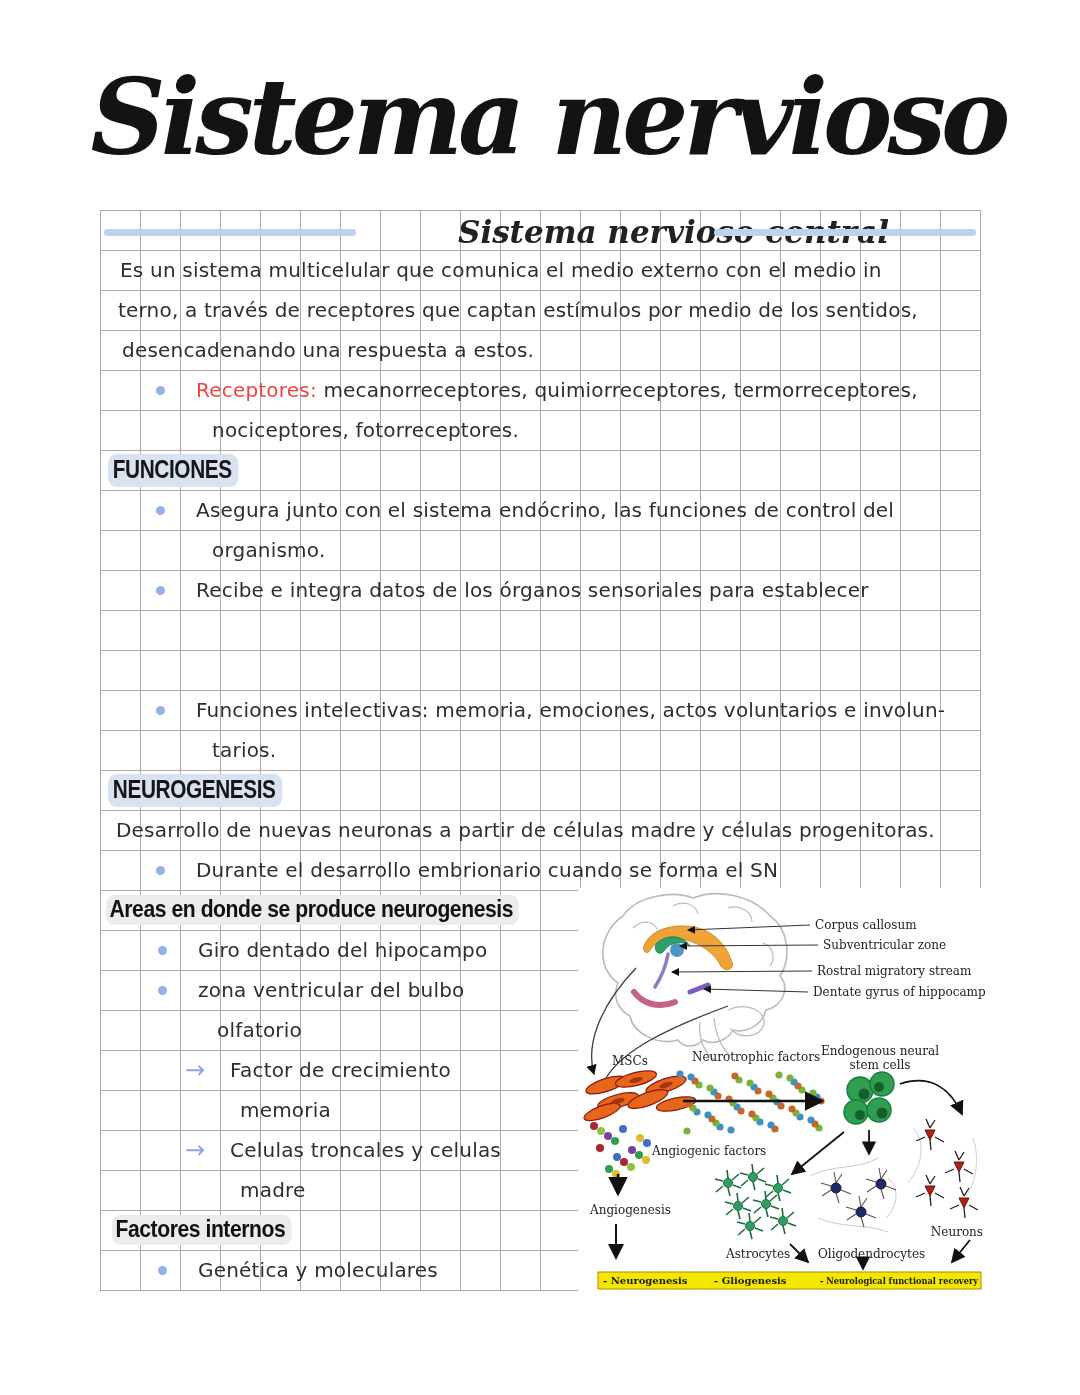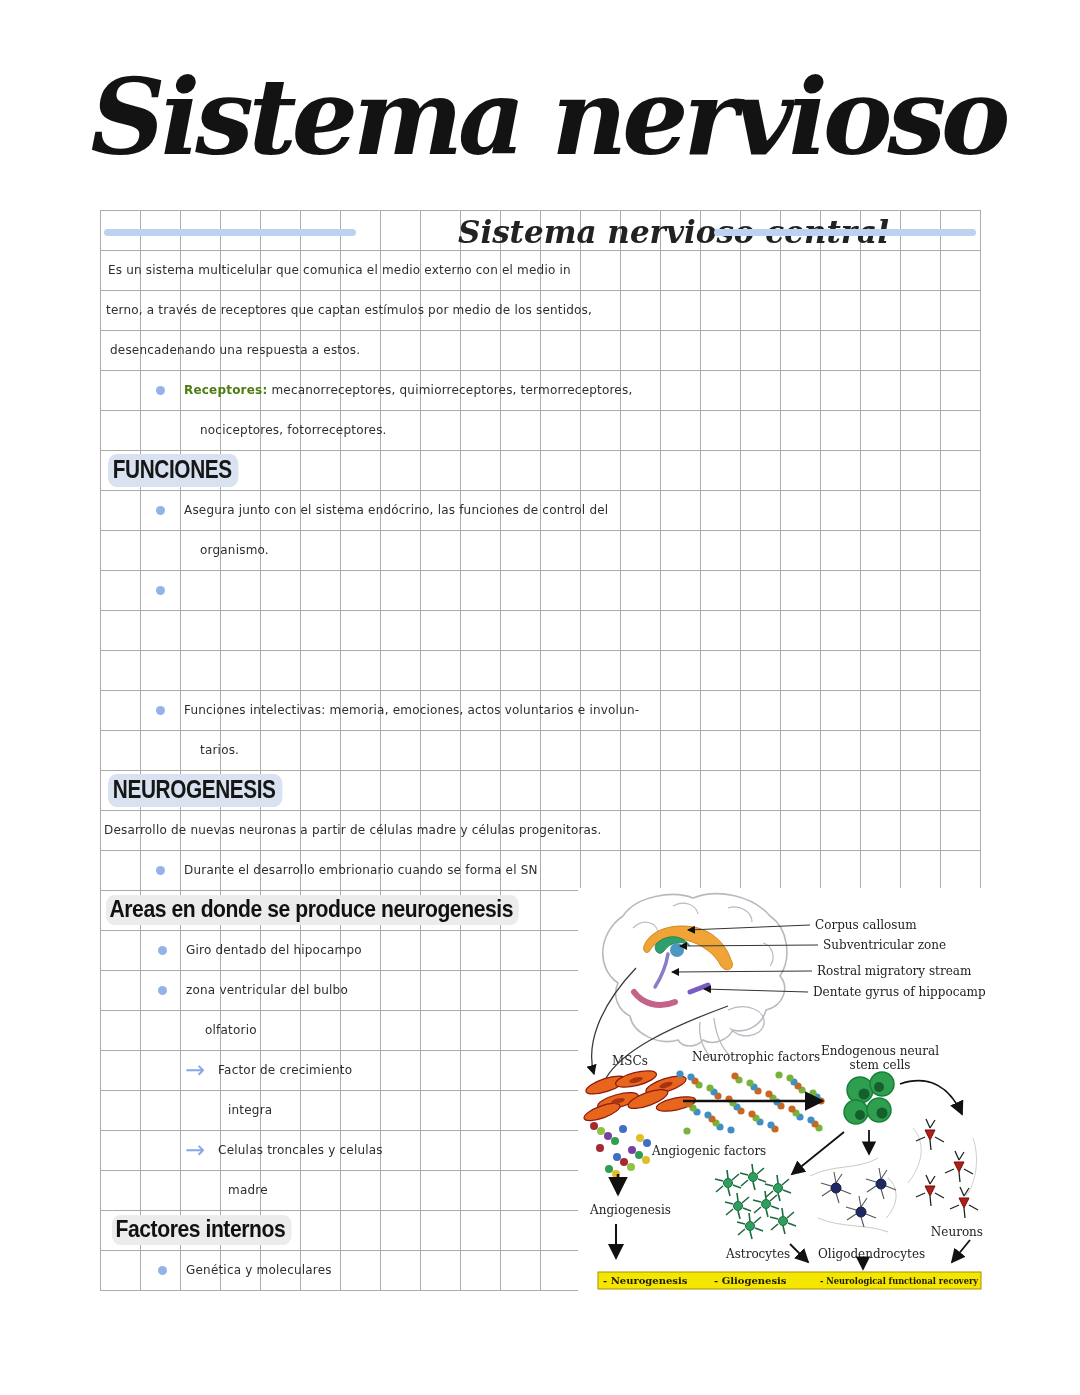--- a/index.html
+++ b/index.html
@@ -7,22 +7,22 @@
         font-family:"DejaVu Sans",sans-serif;}
   .title{position:absolute;top:48px;left:0;width:1080px;margin:8px;text-align:center;
          font-family:"DejaVu Serif",serif;font-style:italic;font-weight:900;
          font-size:104px;letter-spacing:-5px;color:#131313;}
   .grid{position:absolute;left:100px;top:210px;width:880px;height:1080px;
         background-image:
           repeating-linear-gradient(to right,#ababab 0,#ababab 1px,transparent 1px,transparent 40px),
           repeating-linear-gradient(to bottom,#ababab 0,#ababab 1px,transparent 1px,transparent 40px);
         border-right:1px solid #ababab;border-bottom:1px solid #ababab;}
   .line{position:absolute;height:40px;display:flex;align-items:center;white-space:nowrap;}
-  .hw{font-family:"DejaVu Sans",sans-serif;font-size:12px;color:#2e2e2e;letter-spacing:.2px;}
-  .hw b{font-weight:bold;color:#4d7c0f;}
+  .hw{font-family:"DejaVu Sans",sans-serif;font-size:20px;color:#2e2e2e;letter-spacing:.2px;margin-left:12px;}
+  .hw b{font-weight:normal;color:#ef4444;}
   .dot{flex:0 0 auto;width:9px;height:9px;border-radius:50%;background:#93b2e8;margin-right:19px;}
   .arr{flex:0 0 auto;color:#8aa8e4;font-size:24px;margin-right:13px;line-height:1;}
   .cap-head{font-family:"Liberation Sans",sans-serif;font-weight:bold;font-size:26px;color:#161616;
             background:#d9e2f0;border-radius:10px;padding:0 8px 2px 6px;
             transform:scaleX(.80);transform-origin:left center;letter-spacing:-.5px;}
   .print-head{font-family:"Liberation Sans",sans-serif;font-weight:bold;font-size:24px;color:#111;
               background:#ececec;border-radius:9px;padding:0 7px 2px 4px;
               transform:scaleX(.88);transform-origin:left center;letter-spacing:-.5px;}
   .subtitle{position:absolute;left:358px;top:0;height:44px;line-height:44px;
             font-family:"DejaVu Serif",serif;font-style:italic;font-weight:600;
@@ -72,20 +72,21 @@
   <div class="line" style="top:490px;left:156px">
     <span class="dot"></span>
     <span class="hw">Asegura junto con el sistema endócrino, las funciones de control del</span>
   </div>
   <div class="line" style="top:530px;left:200px">
       <span class="hw">organismo.</span>
     </div>
 
   <div class="line" style="top:570px;left:156px">
     <span class="dot"></span>
+    <span class="hw">Recibe e integra datos de los órganos sensoriales para establecer</span>
   </div>
 
 
   <div class="line" style="top:690px;left:156px">
     <span class="dot"></span>
     <span class="hw">Funciones intelectivas: memoria, emociones, actos voluntarios e involun-</span>
   </div>
   <div class="line" style="top:730px;left:200px">
       <span class="hw">tarios.</span>
     </div>
@@ -114,21 +115,21 @@
   </div>
   <div class="line" style="top:1010px;left:205px">
       <span class="hw">olfatorio</span>
     </div>
 
   <div class="line" style="top:1050px;left:185px">
     <span class="arr">→</span>
     <span class="hw">Factor de crecimiento</span>
   </div>
   <div class="line" style="top:1090px;left:228px">
-      <span class="hw">integra</span>
+      <span class="hw">memoria</span>
     </div>
 
   <div class="line" style="top:1130px;left:185px">
     <span class="arr">→</span>
     <span class="hw">Celulas troncales y celulas</span>
   </div>
   <div class="line" style="top:1170px;left:228px">
       <span class="hw">madre</span>
     </div>
 

